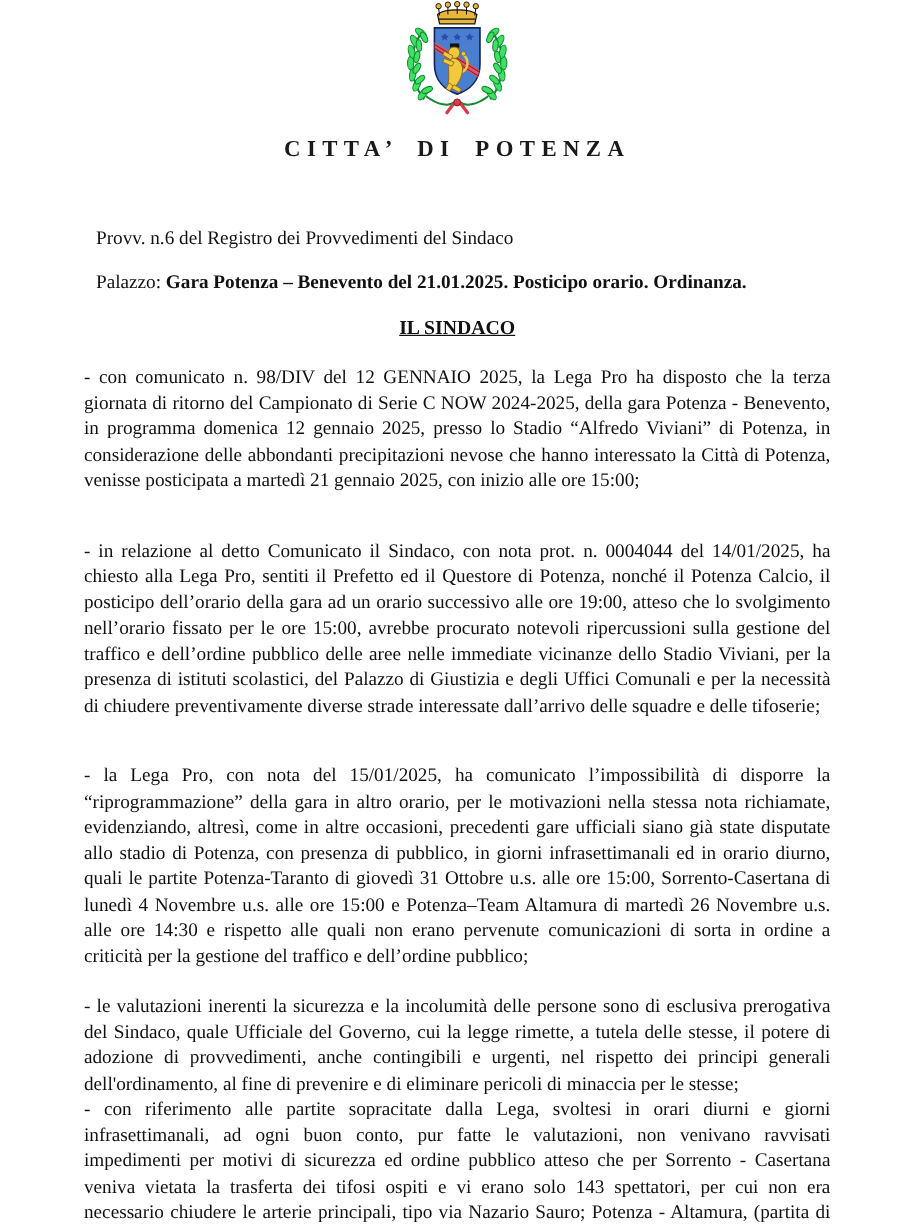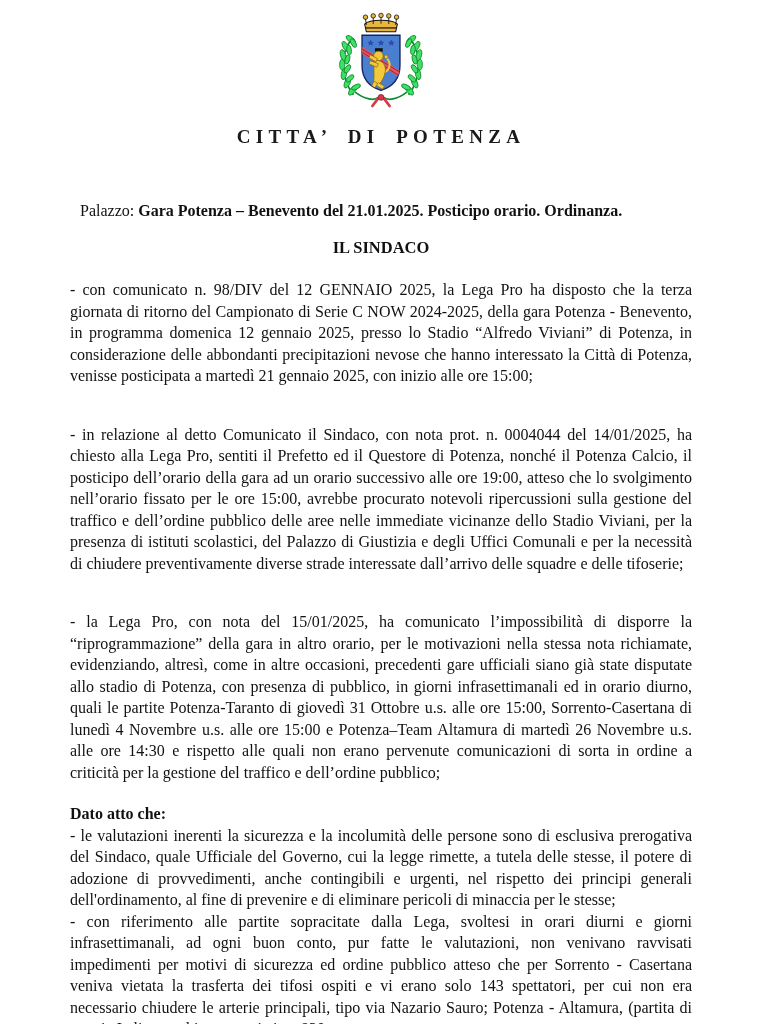--- a/index.html
+++ b/index.html
@@ -8,21 +8,21 @@
     height: 1024px;
     background: #ffffff;
     color: #111111;
     font-family: "Liberation Serif", serif;
     overflow: hidden;
   }
   .page {
     box-sizing: border-box;
     width: 763px;
     height: 1024px;
-    padding: 12px 71px 0 70px;
+    padding: 0 71px 0 70px;
   }
   .crest-wrap {
     text-align: center;
     height: 102px;
   }
   .crest-wrap svg { height: 100px; width: 110px; }
   .city-title {
     margin-top: 12px;
     text-align: center;
     font-size: 19px;
@@ -38,20 +38,21 @@
     line-height: 21px;
   }
   .provv-line { margin-bottom: 16px; }
   .oggetto-line { white-space: nowrap; }
   .oggetto-value { font-weight: bold; }
   .sindaco-heading {
     margin-top: 17px;
     text-align: center;
     font-weight: bold;
     font-size: 16.5px;
+    text-decoration: underline;
   }
   .body-text {
     margin-top: 21px;
     font-size: 16px;
     line-height: 21.5px;
     text-align: justify;
   }
   .section-title {
     font-weight: bold;
   }
@@ -154,33 +155,33 @@
             <path d="M52 80 L49 86 L53 88 L56 83 Z" stroke-width="0.8" stroke="#8a6410"></path>
           </g>
         </g>
       </g>
     </svg>
   </div>
 
   <div class="city-title">CITTA’ DI POTENZA</div>
 
   <div class="meta">
+    <div class="provv-line">Provv. n.6 del Registro dei Provvedimenti del Sindaco</div>
     <div class="oggetto-line"><span>Palazzo: </span><span class="oggetto-value">Gara Potenza – Benevento del 21.01.2025. Posticipo orario. Ordinanza.</span></div>
   </div>
 
   <div class="sindaco-heading">IL SINDACO</div>
 
   <div class="body-text">
 
     <div class="section">
       <p class="para">- con comunicato n. 98/DIV del 12 GENNAIO 2025, la Lega Pro ha disposto che la terza giornata di ritorno del Campionato di Serie C NOW 2024-2025, della gara Potenza - Benevento, in programma domenica 12 gennaio 2025, presso lo Stadio “Alfredo Viviani” di Potenza, in considerazione delle abbondanti precipitazioni nevose che hanno interessato la Città di Potenza, venisse posticipata a martedì 21 gennaio 2025, con inizio alle ore 15:00;</p>
       <p class="para gap-before">- in relazione al detto Comunicato il Sindaco, con nota prot. n. 0004044 del 14/01/2025, ha chiesto alla Lega Pro, sentiti il Prefetto ed il Questore di Potenza, nonché il Potenza Calcio, il posticipo dell’orario della gara ad un orario successivo alle ore 19:00, atteso che lo svolgimento nell’orario fissato per le ore 15:00, avrebbe procurato notevoli ripercussioni sulla gestione del traffico e dell’ordine pubblico delle aree nelle immediate vicinanze dello Stadio Viviani, per la presenza di istituti scolastici, del Palazzo di Giustizia e degli Uffici Comunali e per la necessità di chiudere preventivamente diverse strade interessate dall’arrivo delle squadre e delle tifoserie;</p>
       <p class="para gap-before">- la Lega Pro, con nota del 15/01/2025, ha comunicato l’impossibilità di disporre la “riprogrammazione” della gara in altro orario, per le motivazioni nella stessa nota richiamate, evidenziando, altresì, come in altre occasioni, precedenti gare ufficiali siano già state disputate allo stadio di Potenza, con presenza di pubblico, in giorni infrasettimanali ed in orario diurno, quali le partite Potenza-Taranto di giovedì 31 Ottobre u.s. alle ore 15:00, Sorrento-Casertana di lunedì 4 Novembre u.s. alle ore 15:00 e Potenza–Team Altamura di martedì 26 Novembre u.s. alle ore 14:30 e rispetto alle quali non erano pervenute comunicazioni di sorta in ordine a criticità per la gestione del traffico e dell’ordine pubblico;</p>
     </div>
 
     <div class="section">
-      <div class="section-title">Dato atto che:</div>
       <p class="para">- le valutazioni inerenti la sicurezza e la incolumità delle persone sono di esclusiva prerogativa del Sindaco, quale Ufficiale del Governo, cui la legge rimette, a tutela delle stesse, il potere di adozione di provvedimenti, anche contingibili e urgenti, nel rispetto dei principi generali dell'ordinamento, al fine di prevenire e di eliminare pericoli di minaccia per le stesse;</p>
       <p class="para">- con riferimento alle partite sopracitate dalla Lega, svoltesi in orari diurni e giorni infrasettimanali, ad ogni buon conto, pur fatte le valutazioni, non venivano ravvisati impedimenti per motivi di sicurezza ed ordine pubblico atteso che per Sorrento - Casertana veniva vietata la trasferta dei tifosi ospiti e vi erano solo 143 spettatori, per cui non era necessario chiudere le arterie principali, tipo via Nazario Sauro; Potenza - Altamura, (partita di coppia Italia - pochi spettatori circa 830</p>
     </div>
 
   </div>
 </div>
 
 </body></html>

